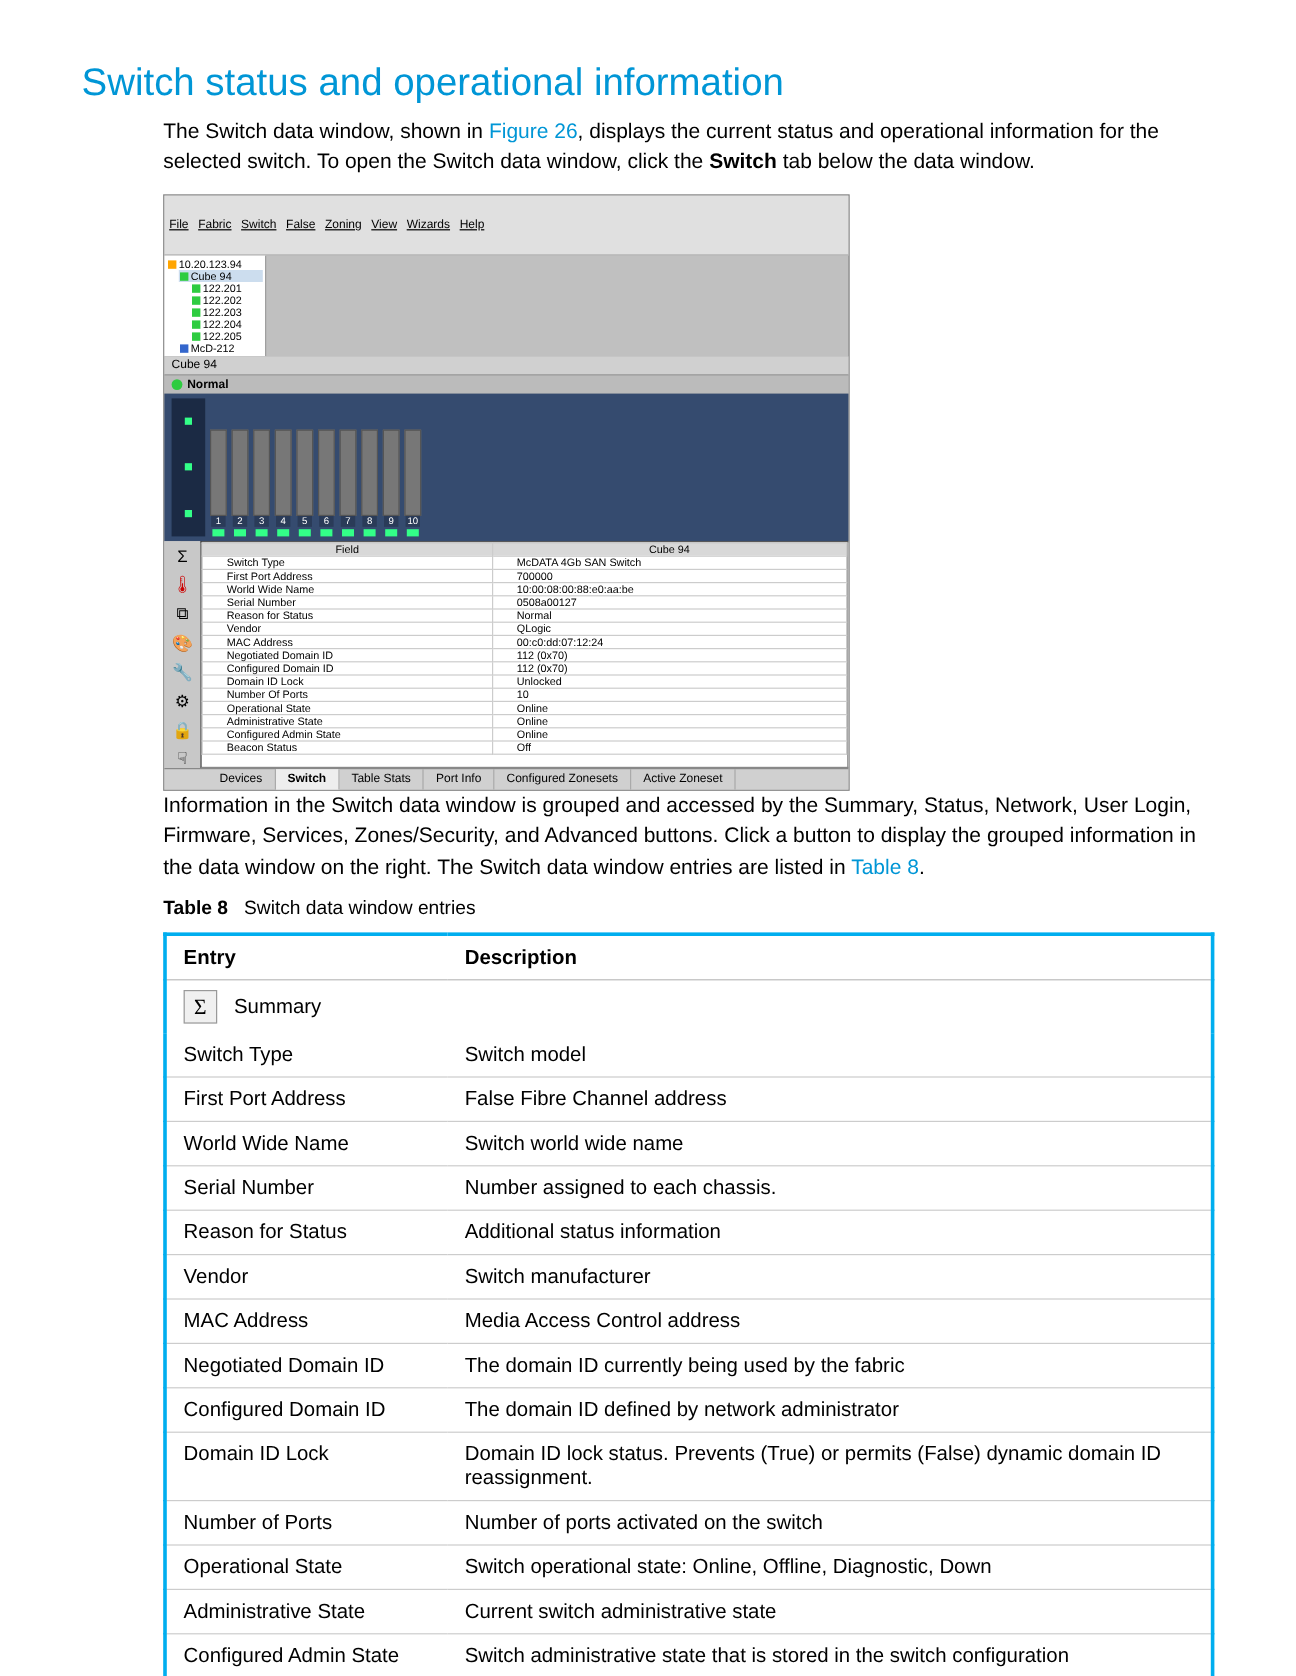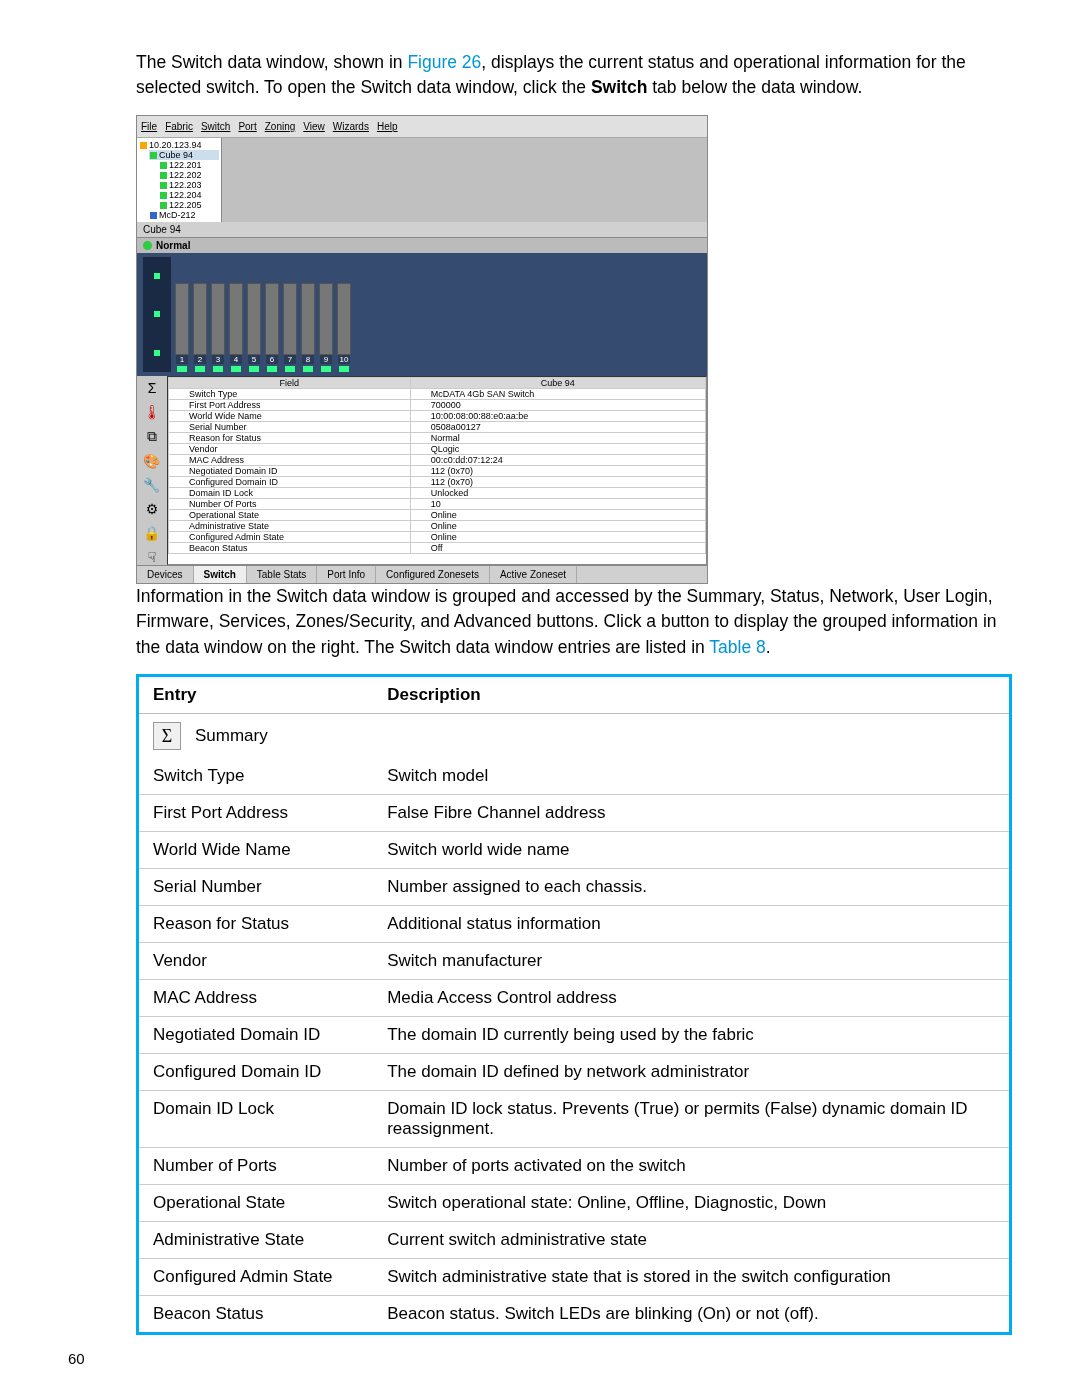--- a/index.html
+++ b/index.html
@@ -41,21 +41,21 @@
     background: #c0c0c0;
     border: 1px solid #888;
     font-family: "MS Sans Serif", Tahoma, Arial, sans-serif;
     font-size: 10px;
     color: #000;
   }
   .menubar {
     background: #e0e0e0;
     display: flex;
     gap: 8px;
-    padding: 5px 4px;
+    padding: 19px 4px;
     border-bottom: 1px solid #aaa;
   }
   .menubar span { text-decoration: underline; }
   .content {
     display: flex;
     flex-direction: column;
   }
   .tree {
     width: 80px;
     background: #fff;
@@ -140,20 +140,21 @@
     text-align: left;
     font-weight: normal;
     white-space: nowrap;
   }
   .datatable th { background: #d8d8d8; text-align: center; }
   .tabbar {
     background: #d0d0d0;
     display: flex;
     font-size: 10px;
     border-top: 1px solid #888;
+    padding-left: 36px;
   }
   .tabbar span {
     padding: 3px 10px;
     border-right: 1px solid #aaa;
   }
   .tabbar span.active { background: #eee; font-weight: bold; }
 
   
   .fig-caption {
     font-size: 16px;
@@ -207,32 +208,33 @@
     bottom: 30px;
     left: 68px;
     font-size: 15px;
   }
 </style>
 </head>
 <body>
 
 <div class="page">
 
+  <h1 class="title">Switch status and operational information</h1>
 
   <p class="body-text">
     <span>The Switch data window, shown in </span>
     <span class="link">Figure 26</span><span>, displays the current status and operational information for the selected switch. To open the Switch data window, click the </span><b>Switch</b><span> tab below the data window.</span>
   </p>
 
   <div class="screenshot">
     <div class="menubar">
       <span>File</span>
       <span>Fabric</span>
       <span>Switch</span>
-      <span>Port</span>
+      <span>False</span>
       <span>Zoning</span>
       <span>View</span>
       <span>Wizards</span>
       <span>Help</span>
     </div>
     <div class="content">
       <div class="tree">
         <div class="tree-item"><span class="tree-dot" style="background:#ffa500"></span><span>10.20.123.94</span></div>
         <div class="tree-item selected" style="margin-left:10px"><span class="tree-dot" style="background:#2ecc40"></span><span>Cube 94</span></div>
         <div class="tree-item" style="margin-left:20px"><span class="tree-dot" style="background:#2ecc40"></span><span>122.201</span></div>
@@ -401,20 +403,24 @@
         </div>
       </div>
     </div>
   </div>
 
 
   <p class="body-text">
     <span>Information in the Switch data window is grouped and accessed by the Summary, Status, Network, User Login, Firmware, Services, Zones/Security, and Advanced buttons. Click a button to display the grouped information in the data window on the right. The Switch data window entries are listed in </span><span class="link">Table 8</span><span>.</span>
   </p>
 
+  <div class="tbl-caption">
+    <b>Table 8</b>
+    &nbsp;&nbsp;<span>Switch data window entries</span>
+  </div>
 
   <table class="desc">
     <tbody>
         <tr>
       <th style="width:27%">Entry</th>
       <th>Description</th>
     </tr>
     <tr>
       <td colspan="2">
         <div class="summary-cell">

